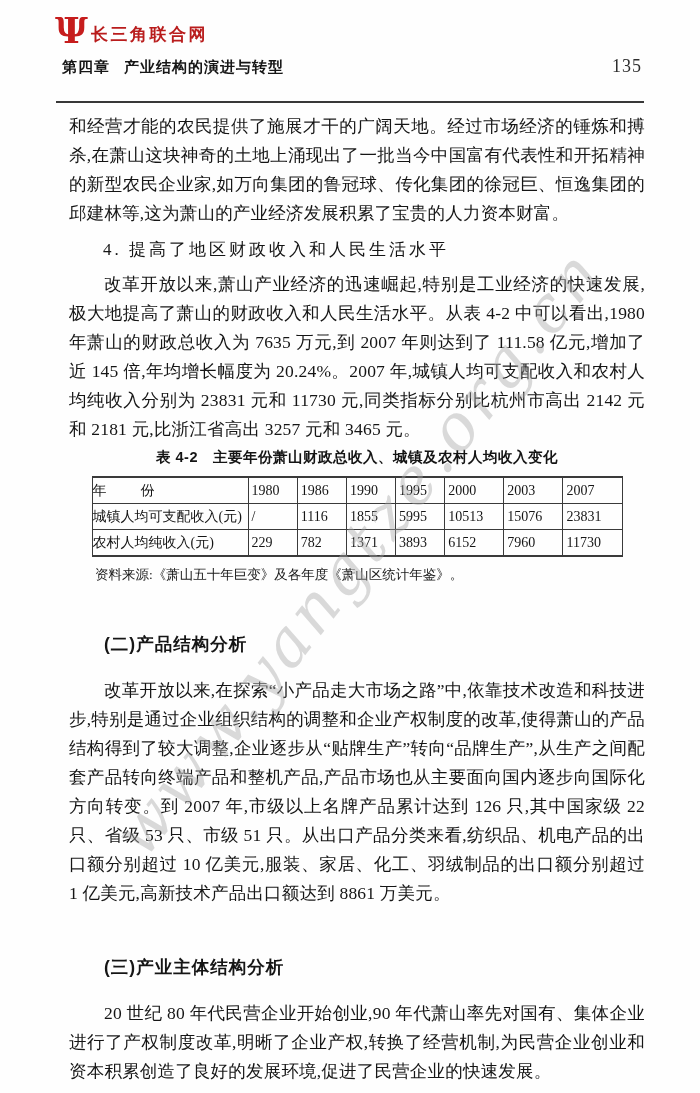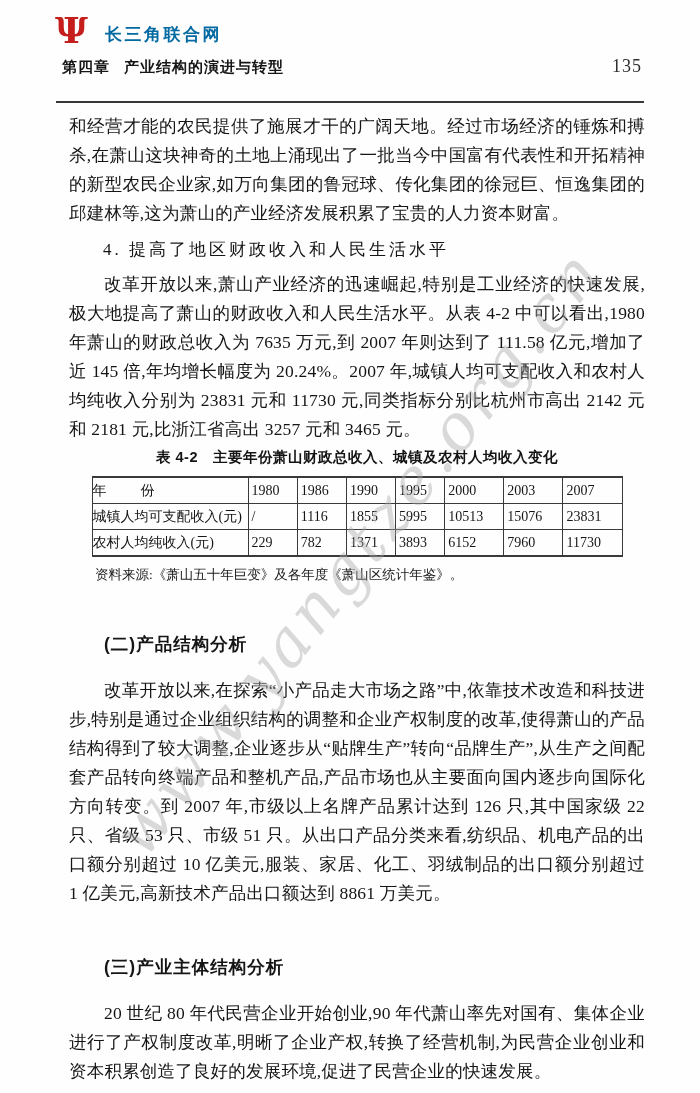--- a/index.html
+++ b/index.html
@@ -33,26 +33,26 @@
     display: flex; align-items: center;
     z-index: 1;
   }
   .logo-glyph {
     font-family: "DejaVu Serif", serif;
     font-size: 36px; line-height: 36px;
     font-weight: 700;
     color: #c61d1d;
   }
   .logo-text {
-    margin-left: 17px;
+    margin-left: 3px;
     font-family: "Liberation Sans", sans-serif;
     font-weight: 700;
     font-size: 17px;
     letter-spacing: 2.5px;
-    color: #0369a1;
+    color: #b91c1c;
     padding-top: 8px;
   }
 
   
   .running-header {
     position: absolute; top: 56px; left: 62px; right: 58px;
     display: flex; justify-content: space-between; align-items: flex-end;
     z-index: 1;
   }
   .chapter-group {

